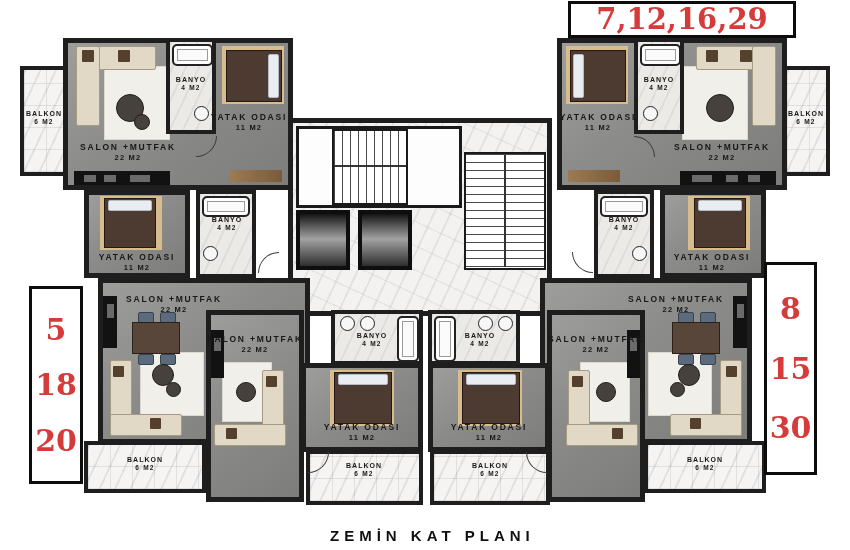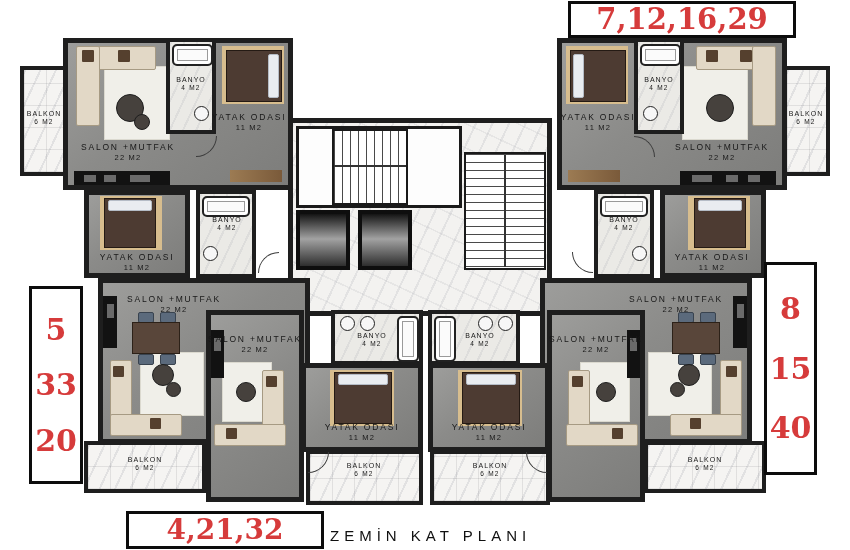--- a/index.html
+++ b/index.html
@@ -11,30 +11,30 @@
          background:repeating-linear-gradient(115deg,rgba(168,170,178,.22) 0 2px,transparent 2px 15px),
                     repeating-linear-gradient(25deg,rgba(150,152,160,.14) 0 1.5px,transparent 1.5px 22px),#f3f2f0;}
   .bath{position:absolute;z-index:2;border:4px solid #1e1e1e;box-sizing:border-box;
          background:repeating-linear-gradient(115deg,rgba(168,170,178,.20) 0 2px,transparent 2px 12px),#ebeae6;}
   .balc{position:absolute;z-index:2;border:4px solid #1e1e1e;box-sizing:border-box;
          background:repeating-linear-gradient(0deg,rgba(100,100,106,.14) 0 1px,transparent 1px 22px),
                     repeating-linear-gradient(90deg,rgba(100,100,106,.14) 0 1px,transparent 1px 22px),
                     repeating-linear-gradient(115deg,rgba(168,170,178,.25) 0 2px,transparent 2px 14px),#f5f4f2;}
   .whiteroom{position:absolute;z-index:2;background:#fdfdfd;border:3px solid #1a1a1a;box-sizing:border-box;}
   .rlabel{position:absolute;z-index:7;transform:translateX(-50%);text-align:center;color:#181818;
-          font-weight:400;white-space:nowrap;}
+          font-weight:700;white-space:nowrap;}
   .rlabel .nm{display:block;font-size:8.5px;letter-spacing:1.8px;}
   .rlabel .ar{display:block;font-size:7.5px;letter-spacing:1.2px;margin-top:1px;}
   .rlabel.sm .nm{font-size:7px;letter-spacing:1px;}
   .rlabel.sm .ar{font-size:6.5px;}
   .numbox{position:absolute;z-index:20;background:#fff;border:3px solid #0c0c0c;box-sizing:border-box;
           color:#d63b3b;font-family:"DejaVu Serif",serif;font-weight:700;
           display:flex;align-items:center;justify-content:center;line-height:1;}
   .numbox.v{flex-direction:column;justify-content:space-evenly;}
-  .title{position:absolute;z-index:20;font-weight:400;font-size:15px;letter-spacing:5px;color:#101010;white-space:nowrap;}
+  .title{position:absolute;z-index:20;font-weight:700;font-size:15px;letter-spacing:5px;color:#101010;white-space:nowrap;}
   .sofa{position:absolute;z-index:3;background:#e2d8c6;border:1px solid #a69a83;border-radius:2px;}
   .cush{position:absolute;z-index:4;background:#55402e;border-radius:1px;}
   .rug{position:absolute;z-index:2;background:#f0efe9;border:1px solid #dbd9cf;}
   .bedrug{position:absolute;z-index:3;background:#d7bd8e;}
   .bed{position:absolute;z-index:4;background:#4d3b32;border:1px solid #241a14;}
   .pillow{position:absolute;z-index:5;background:#e9ecf0;border:1px solid #b5bcc6;border-radius:2px;}
   .tub{position:absolute;z-index:4;background:#fbfbfb;border:2px solid #222;border-radius:5px;
        box-shadow:inset 0 0 0 3px #fff,inset 0 0 0 4px #9a9a9a;}
   .sink{position:absolute;z-index:4;background:#f7f7f7;border:1.5px solid #222;border-radius:50%;}
   .kitchen{position:absolute;z-index:4;background:#121212;}
@@ -298,24 +298,23 @@
     <span class="ar">22 M2</span>
     </div>
   <div class="rlabel sm" style="left:490px;top:462px;">
     <span class="nm">BALKON</span>
     <span class="ar">6 M2</span>
     </div>
 
   <div class="numbox" style="left:568px;top:1px;width:228px;height:37px;font-size:29px;">7,12,16,29</div>
   <div class="numbox v" style="left:29px;top:286px;width:54px;height:198px;font-size:30px;">
     <span>5</span>
-    <span>33</span>
+    <span>18</span>
     <span>20</span>
   </div>
   <div class="numbox v" style="left:764px;top:262px;width:53px;height:213px;font-size:30px;">
     <span>8</span>
     <span>15</span>
-    <span>40</span>
+    <span>30</span>
   </div>
-  <div class="numbox" style="left:126px;top:511px;width:198px;height:38px;font-size:28px;">4,21,32</div>
 
   <div class="title" style="left:330px;top:527px;">ZEMİN KAT PLANI</div>
 </div>
 
 </body></html>

